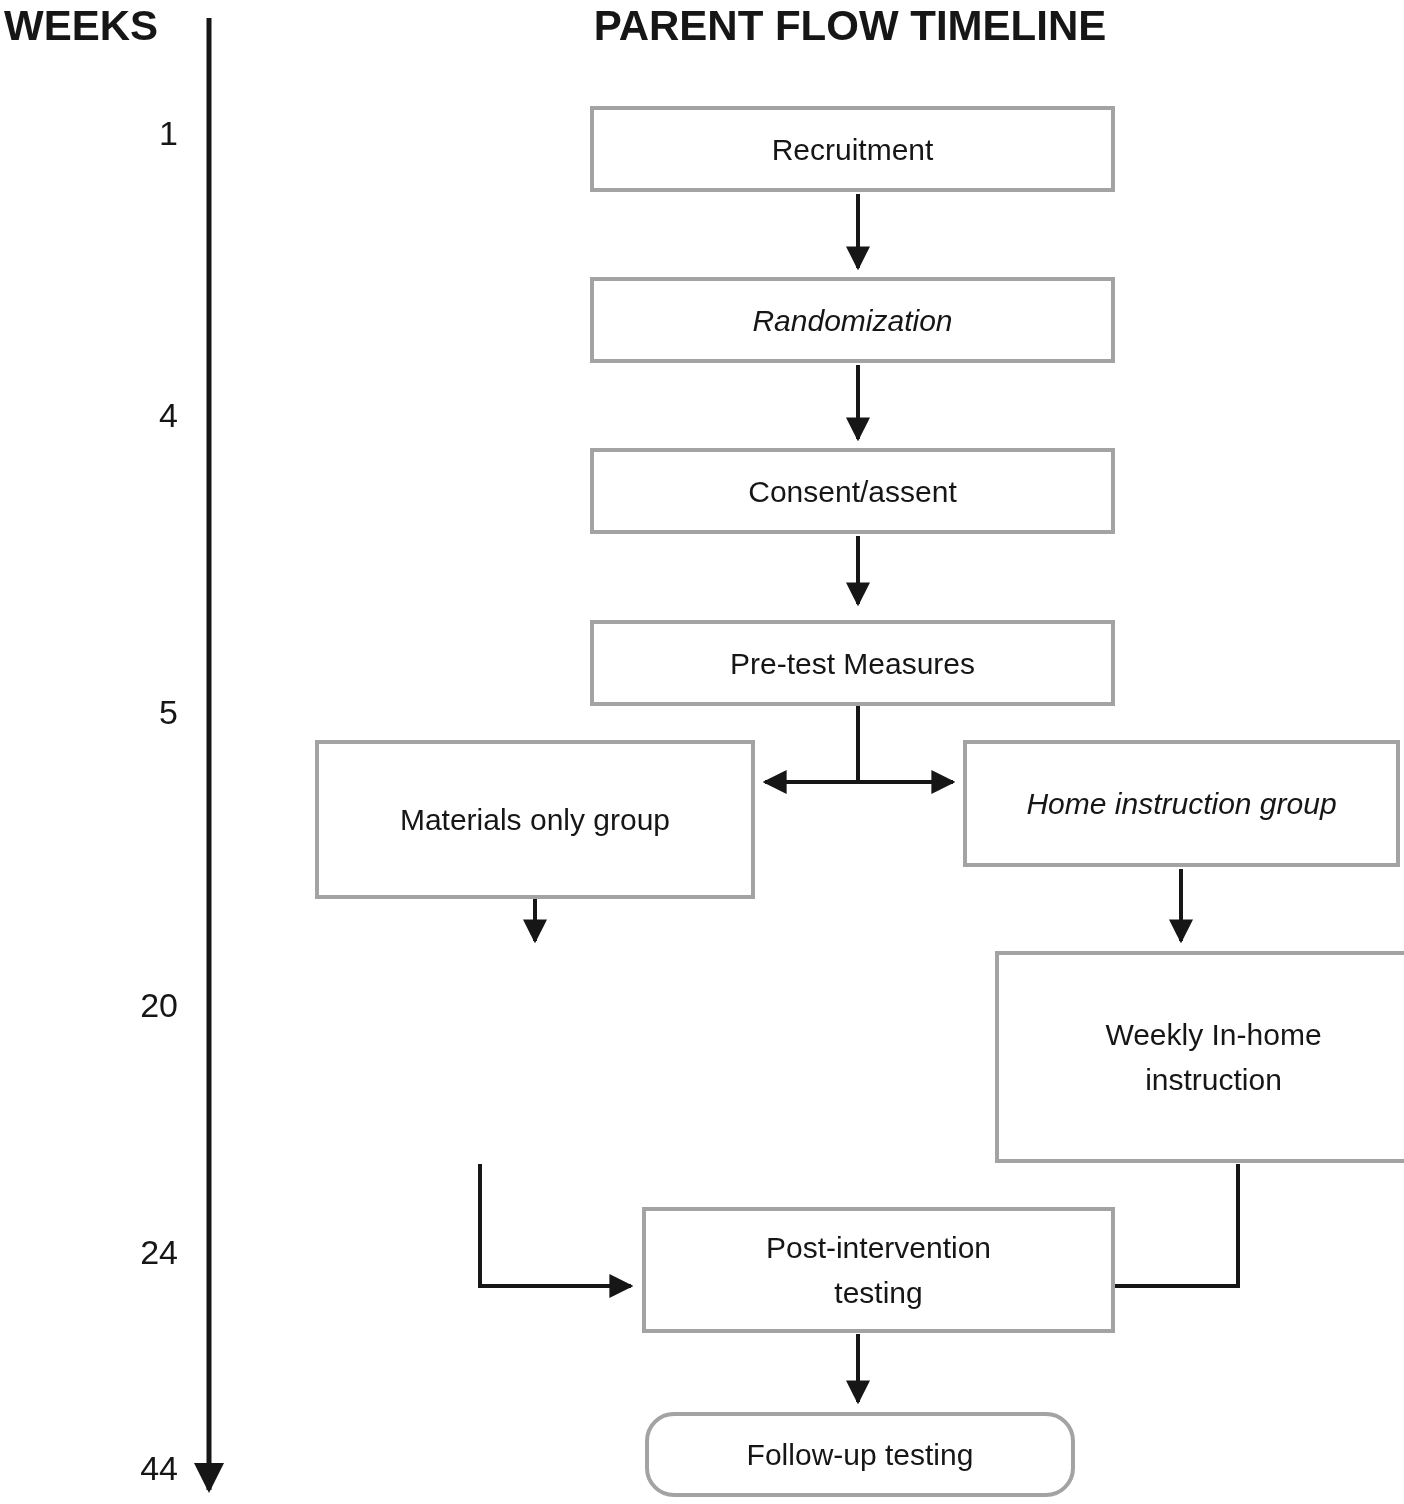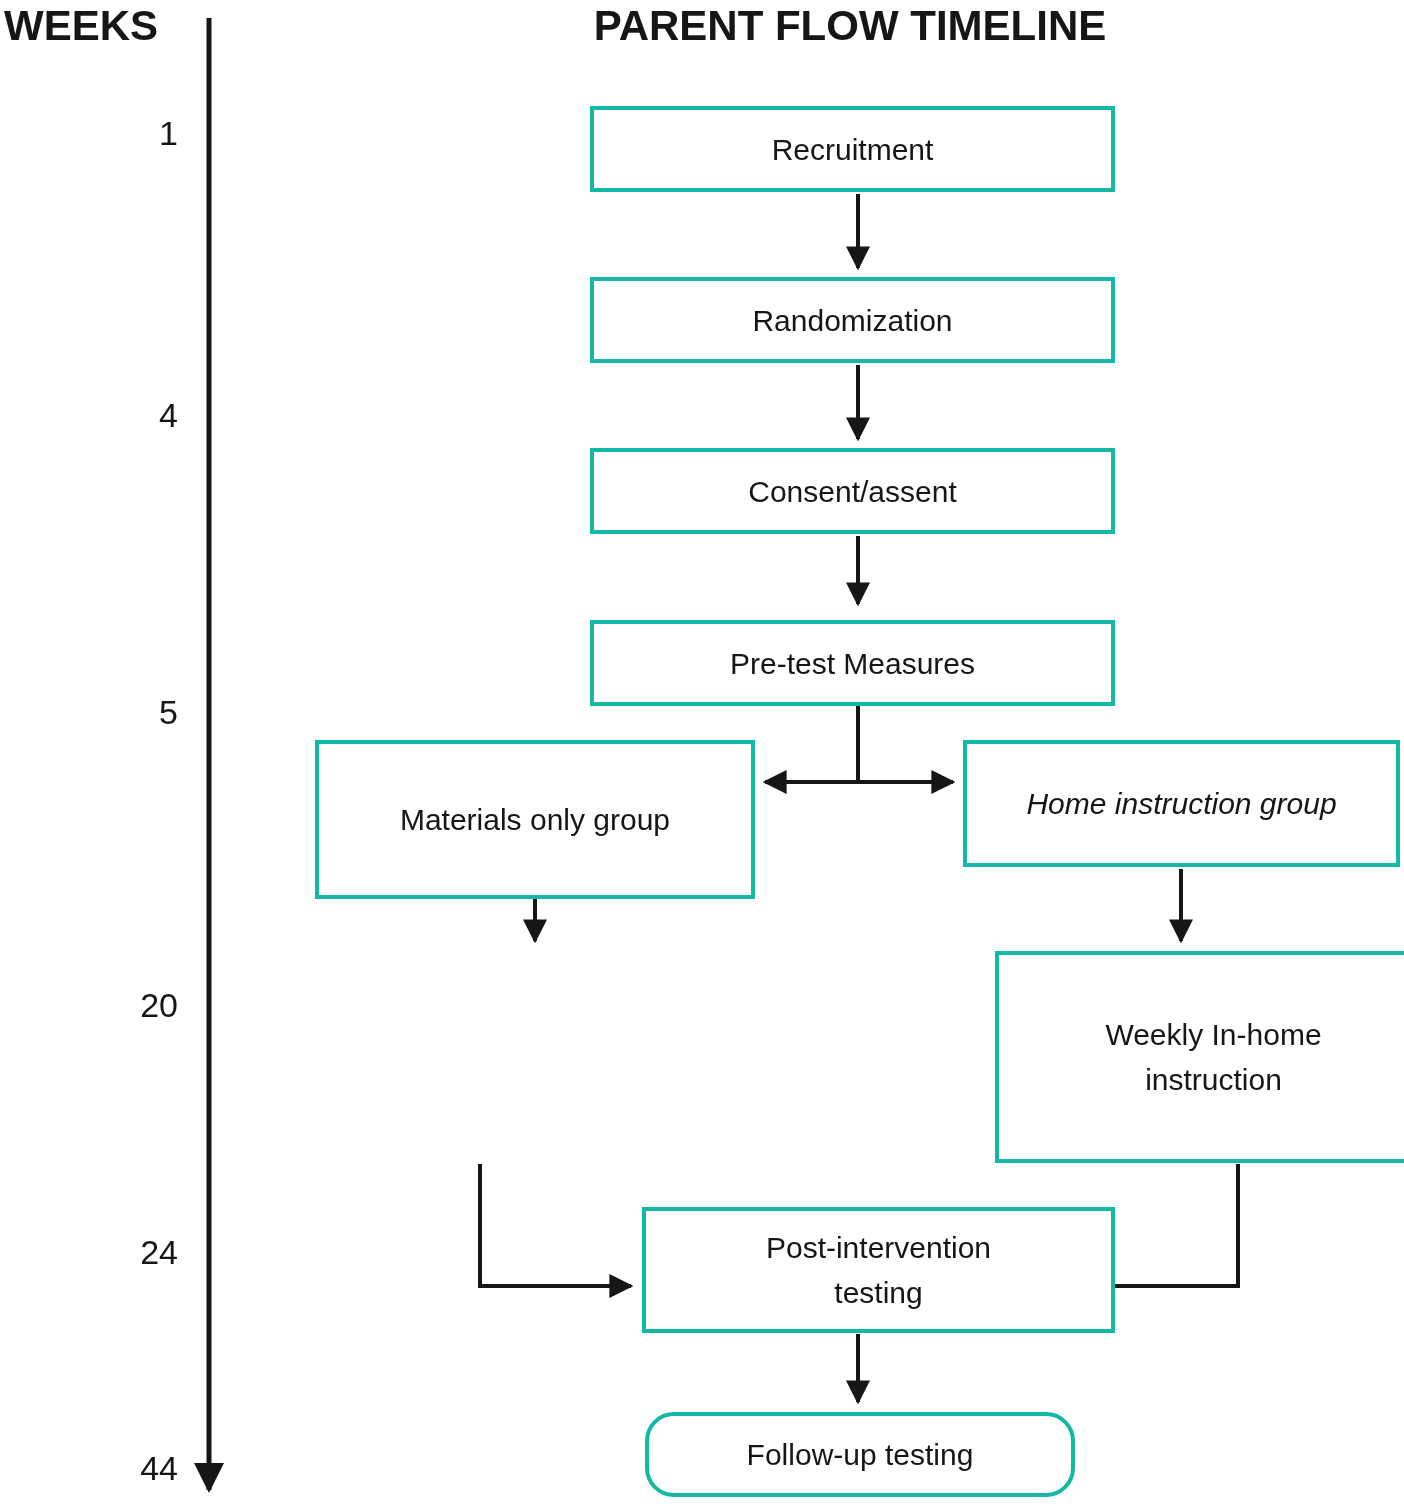--- a/index.html
+++ b/index.html
@@ -25,30 +25,30 @@
     text-align:right;
     font-size:34px;
     transform:translateY(-50%);
   }
   .t1{top:133px;} .t2{top:415px;} .t3{top:712px;}
   .t4{top:1005px;} .t5{top:1252px;} .t6{top:1468px;}
   .node{
     position:absolute;
     box-sizing:border-box;
     background:#ffffff;
-    border:4px solid #14b8a6;
+    border:4px solid #a3a3a3;
     display:flex;
     align-items:center;
     justify-content:center;
     text-align:center;
     font-size:30px;
     line-height:1.5;
   }
   #recruitment  {left:590px; top:106px;  width:525px; height:86px;}
-  #randomization{left:590px; top:277px;  width:525px; height:86px;}
+  #randomization{left:590px; top:277px;  width:525px; height:86px;font-style:italic;}
   #consent      {left:590px; top:448px;  width:525px; height:86px;}
   #pretest      {left:590px; top:613px;  width:525px; height:86px;margin-top:7px;}
   #materials    {left:315px; top:740px;  width:440px; height:159px;}
   #home         {left:963px; top:740px;  width:437px; height:127px;font-style:italic;}
   #telephone    {left:262px; top:951px;  width:493px; height:212px;}
   #inhome       {left:995px; top:951px;  width:437px; height:212px;text-align:center;}
   #post         {left:642px; top:1207px; width:473px; height:126px;}
   #followup     {left:645px; top:1412px; width:430px; height:85px;border-radius:29px;}
   #telephone .lbl{max-width:425px;}
   #inhome    .lbl{max-width:320px;}

